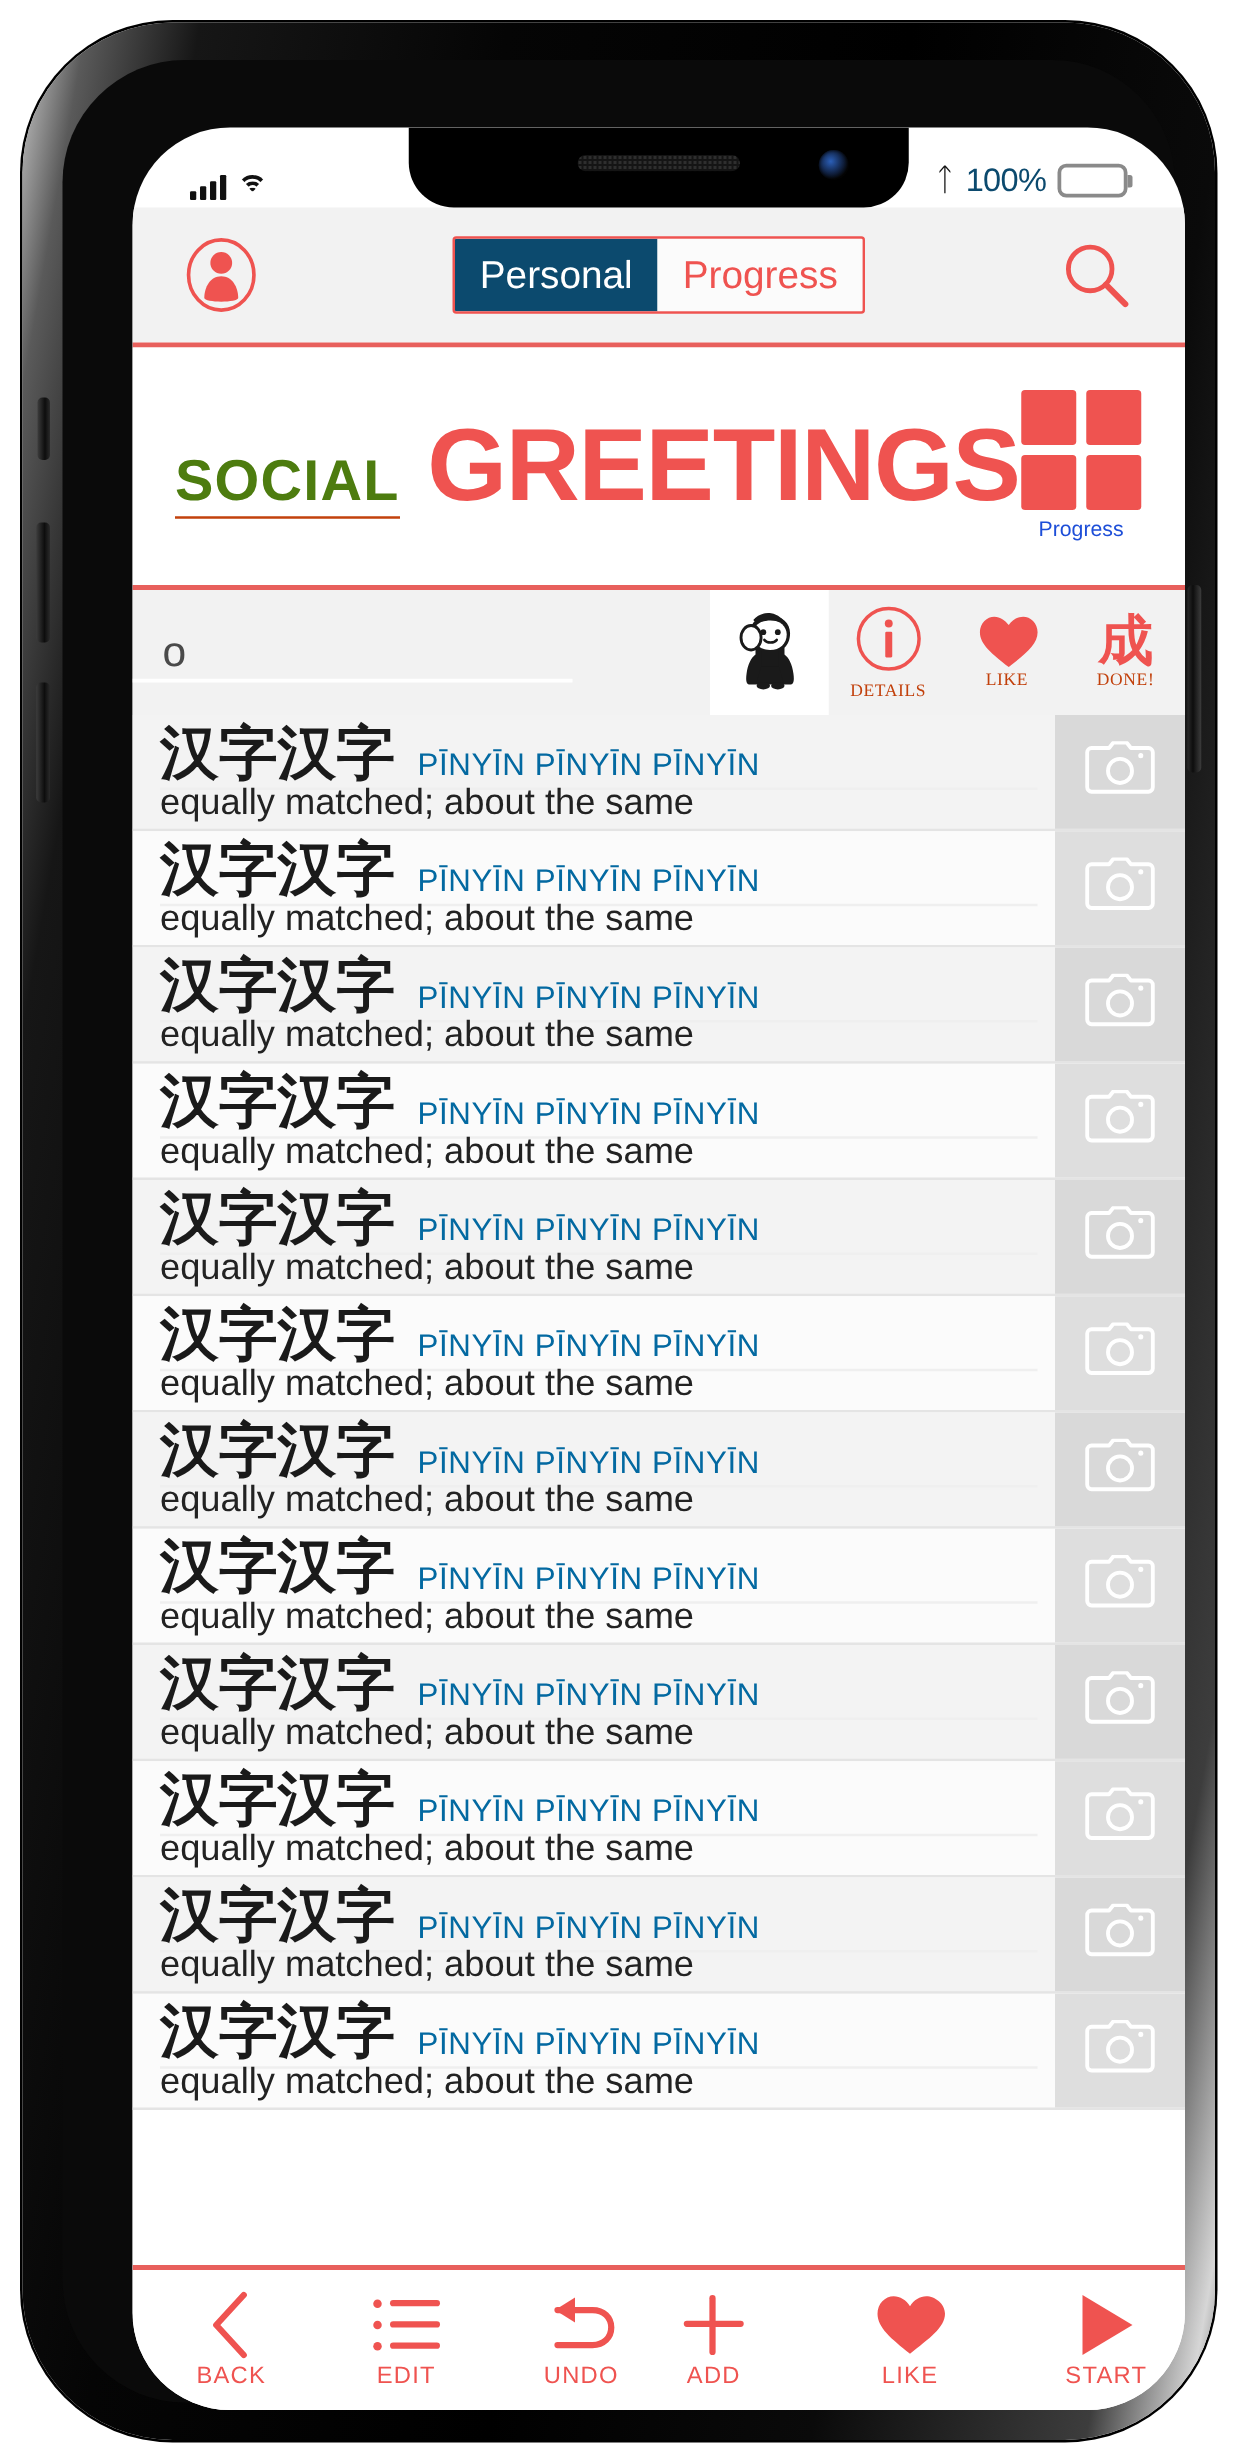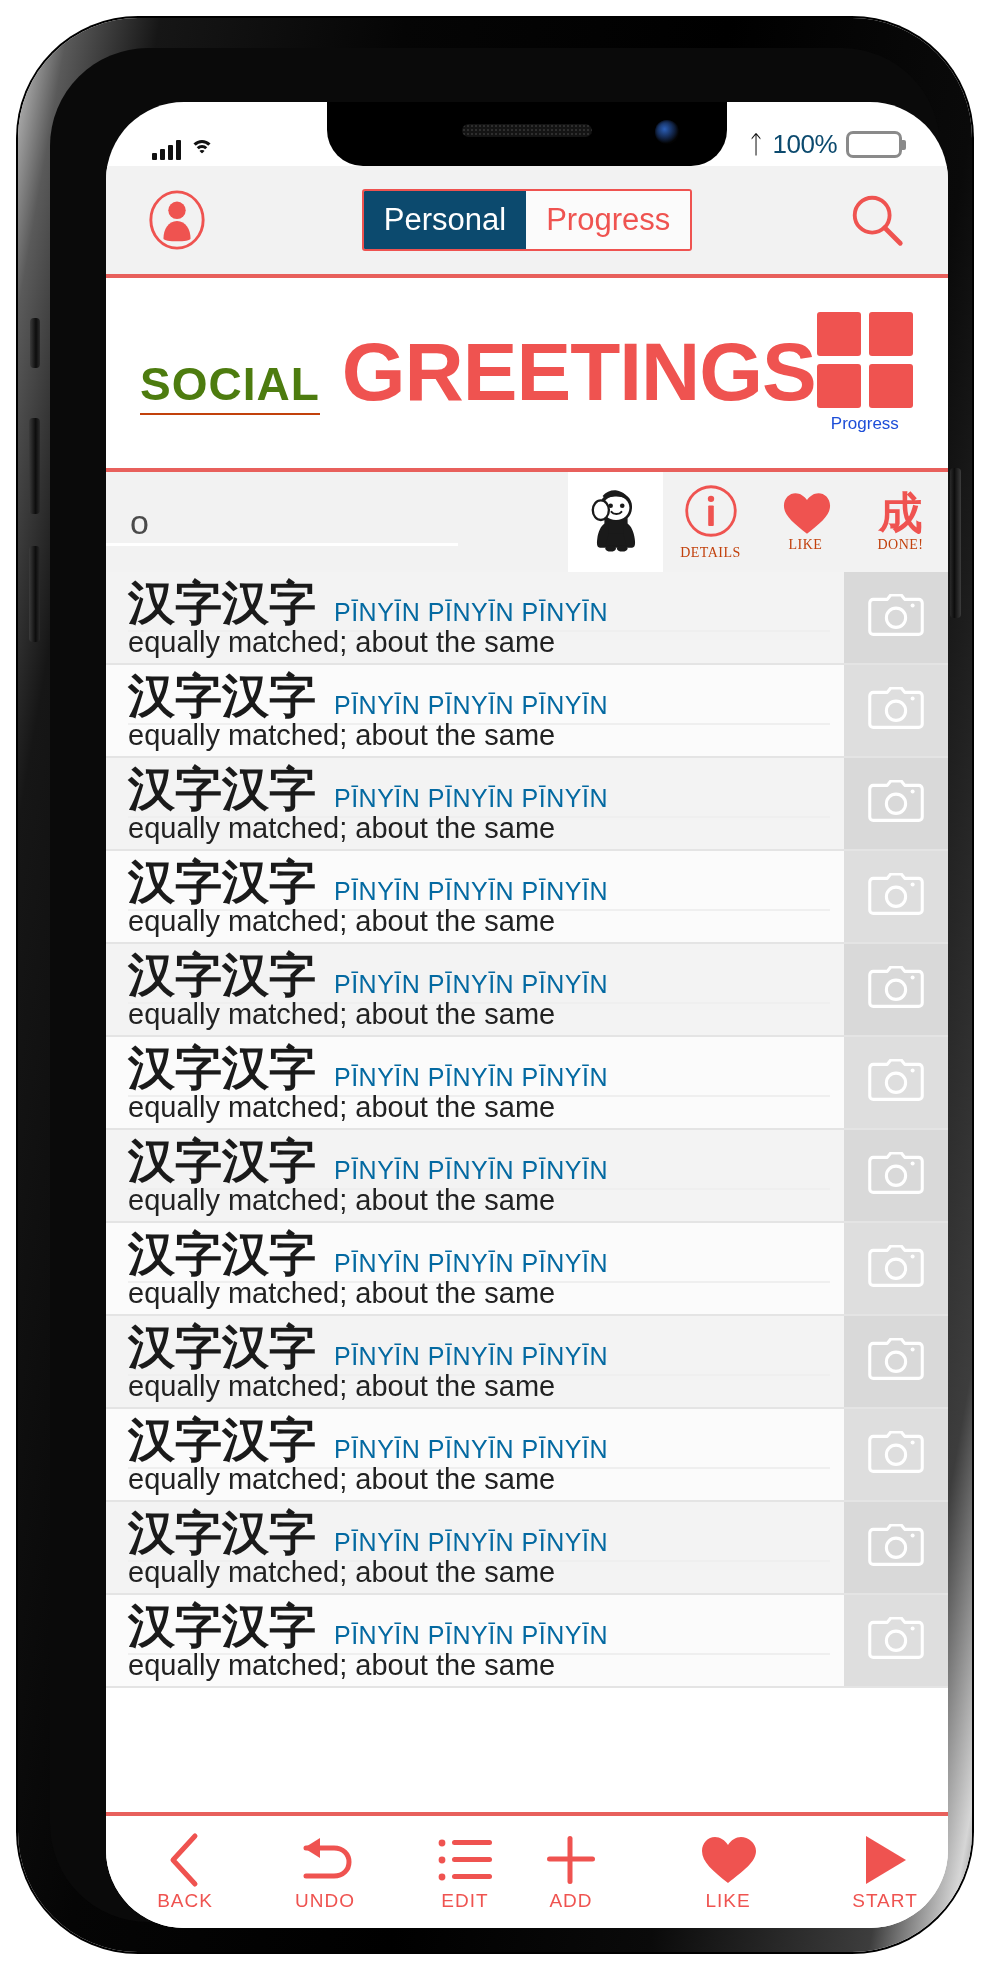--- a/index.html
+++ b/index.html
@@ -491,41 +491,41 @@
               <span class="tb-ico">
                 <svg viewBox="0 0 40 56" width="40" height="56">
                   <polyline points="30,4 8,28 30,52" fill="none" stroke="#ef5350" stroke-width="5" stroke-linecap="round" stroke-linejoin="round"></polyline>
                 </svg>
               </span>
               <span class="tb-lbl">BACK</span>
             </div>
 
             <div class="tb-item">
               <span class="tb-ico">
-                <svg viewBox="0 0 58 56" width="58" height="56">
-                  <path d="M10 16h28c9 0 15 6 15 14s-6 14-15 14H10" fill="none" stroke="#ef5350" stroke-width="5" stroke-linecap="round"></path>
-                  <polygon points="8,16 24,6 24,26" fill="#ef5350"></polygon>
-                </svg>
-              </span>
-              <span class="tb-lbl">UNDO</span>
-            </div>
-
-            <div class="tb-item">
-              <span class="tb-ico">
                 <svg viewBox="0 0 56 48" width="56" height="48">
                   <circle cx="5" cy="7" r="3.4" fill="#ef5350"></circle>
                   <circle cx="5" cy="24" r="3.4" fill="#ef5350"></circle>
                   <circle cx="5" cy="41" r="3.4" fill="#ef5350"></circle>
                   <rect x="15" y="4" width="40" height="5" rx="2.5" fill="#ef5350"></rect>
                   <rect x="15" y="21" width="40" height="5" rx="2.5" fill="#ef5350"></rect>
                   <rect x="15" y="38" width="40" height="5" rx="2.5" fill="#ef5350"></rect>
                 </svg>
               </span>
               <span class="tb-lbl">EDIT</span>
             </div>
+
+            <div class="tb-item">
+              <span class="tb-ico">
+                <svg viewBox="0 0 58 56" width="58" height="56">
+                  <path d="M10 16h28c9 0 15 6 15 14s-6 14-15 14H10" fill="none" stroke="#ef5350" stroke-width="5" stroke-linecap="round"></path>
+                  <polygon points="8,16 24,6 24,26" fill="#ef5350"></polygon>
+                </svg>
+              </span>
+              <span class="tb-lbl">UNDO</span>
+            </div>
           </div>
 
           <div class="tb-group right">
             <div class="tb-item">
               <span class="tb-ico">
                 <svg viewBox="0 0 56 56" width="56" height="56">
                   <rect x="24.5" y="4" width="5" height="48" rx="2.5" fill="#ef5350"></rect>
                   <rect x="4" y="24.5" width="48" height="5" rx="2.5" fill="#ef5350"></rect>
                 </svg>
               </span>

